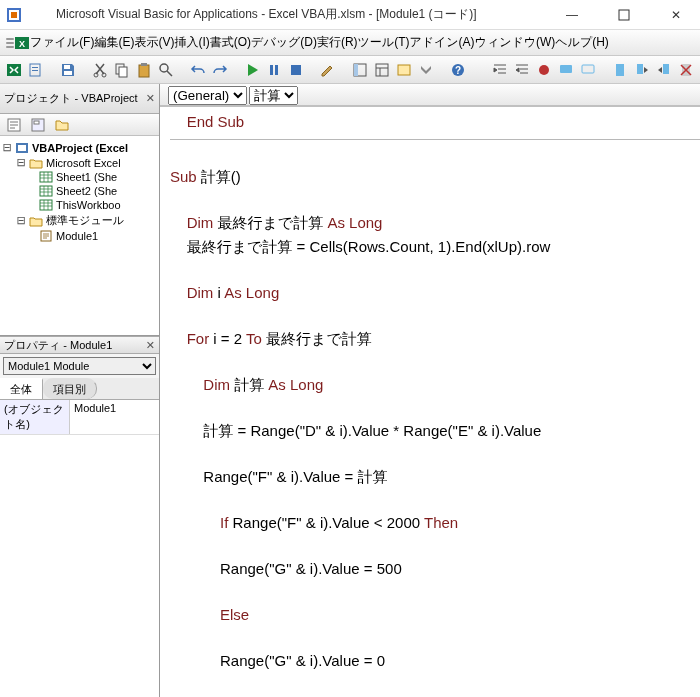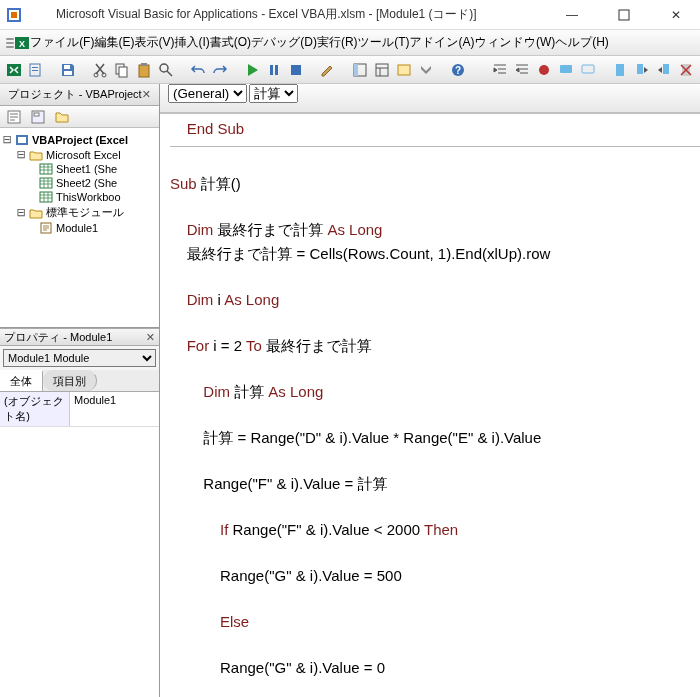--- a/index.html
+++ b/index.html
@@ -12,42 +12,42 @@
 .menubar { display: flex; align-items: center; background: linear-gradient(#fdfdfd,#e8e8e8); height: 26px; padding: 0 6px; border-bottom: 1px solid #c9c9c9; }
 .menu-item { color: #000; cursor: pointer; white-space: nowrap; }
 .grip { width: 8px; display:flex; flex-direction:column; gap:2px; }
 .grip span{height:2px;background:#999;border-radius:1px;}
 .toolbar { display: flex; align-items: center; background: linear-gradient(#fdfdfd,#e4e4e4); height: 28px; padding: 0 6px; border-bottom: 1px solid #c9c9c9; gap: 6px; }
 .tool-btn { width: 20px; height: 20px; display: flex; align-items: center; justify-content: center; color: #555; cursor: pointer; border-radius: 2px; }
 .tool-btn svg { width: 16px; height: 16px; }
 .tool-sep { width: 1px; height: 18px; background: #bbb; margin: 0 2px; }
 .main { display: flex; height: calc(697px - 30px - 26px - 28px); }
 .left-panel { width: 160px; display: flex; flex-direction: column; border-right: 1px solid #999; background: #f5f5f5; }
-.panel-header { background: linear-gradient(#f6f6f6,#dfdfdf); border-bottom: 1px solid #aaa; height: 22px; display: flex; align-items: center; justify-content: center; padding: 0 4px; font-size: 11px; }
+.panel-header { background: linear-gradient(#f6f6f6,#dfdfdf); border-bottom: 1px solid #aaa; height: 30px; display: flex; align-items: center; justify-content: space-between; padding: 0 4px; font-size: 11px; }
 .panel-close { cursor: pointer; font-size: 11px; color:#555;}
 .panel-tools { background: linear-gradient(#fdfdfd,#e6e6e6); border-bottom: 1px solid #c0c0c0; height: 22px; display: flex; align-items: center; gap: 4px; padding: 0 4px; }
 .tree { background: #fff; overflow: auto; font-size: 11px; padding: 4px 2px; flex: 0 0 auto; height: 200px; border-bottom:1px solid #999;}
 .tree-item { white-space: nowrap; display: flex; align-items: center; padding: 1px 0; cursor: pointer; }
 .tree-item .exp { width: 10px; text-align: center; color: #555; }
 .tree-icon { width: 14px; height: 12px; display:inline-block; margin:0 3px; }
 .prop-header { background: linear-gradient(#f6f6f6,#dfdfdf); border-bottom: 1px solid #aaa; border-top: 1px solid #aaa; height: 18px; display: flex; align-items: center; justify-content: space-between; padding: 0 4px; font-size: 11px; }
 .prop-combo { margin: 3px; display:flex;border-radius:7px; }
 .prop-combo select{flex:1;font-size:11px;height:18px;border:1px solid #7a7a7a;}
 .tabs { display: flex; border-bottom: 1px solid #aaa; background: #ececec; font-size: 11px; }
 .tab { padding: 2px 10px; border-right: 1px solid #aaa; background: #fff; border-top: 2px solid #fff; cursor: pointer; }
 .tab.inactive { background: #e0e0e0; border-top-color: transparent; border-radius: 10px; }
 .prop-grid { background: #fff; flex: 1; overflow: auto; font-size: 11px; }
 .prop-row { display: flex; border-bottom: 1px solid #ddd; }
 .prop-name { width: 70px; padding: 2px 4px; background: #efefff; border-right: 1px solid #ccc; }
 .prop-val { flex: 1; padding: 2px 4px; }
 .editor { flex: 1; display: flex; flex-direction: column; background: #fff; }
 .code { flex: 1; overflow: auto; font-family: "MS Gothic", "Courier New", monospace; font-size: 15px; line-height: 22px; padding: 4px 0 4px 10px; color: #000; white-space: pre; border-top: 1px solid #c0c0c0;}
 .kw { color: #7f1d1d; }
 .hr-line { border: none; border-top: 1px solid #b8b8b8; margin: 4px 0; }
-.combo-row{display:flex;align-items:flex-start;gap:2px;padding:0 2px 0 8px;height:29px;border-bottom:1px solid #c0c0c0;background:linear-gradient(#fdfdfd,#e8e8e8);}
+.combo-row{display:flex;align-items:flex-end;gap:2px;padding:0 2px 0 8px;height:22px;border-bottom:1px solid #c0c0c0;background:linear-gradient(#fdfdfd,#e8e8e8);}
 </style>
 </head>
 <body>
 
 <div class="titlebar">
   <svg class="icon" viewBox="0 0 16 16">
       <rect x="1" y="1" width="14" height="14" fill="#4472c4"></rect>
       <rect x="3" y="3" width="10" height="10" fill="#fff"></rect>
       <rect x="5" y="5" width="6" height="6" fill="#e06c00"></rect>
     </svg>

